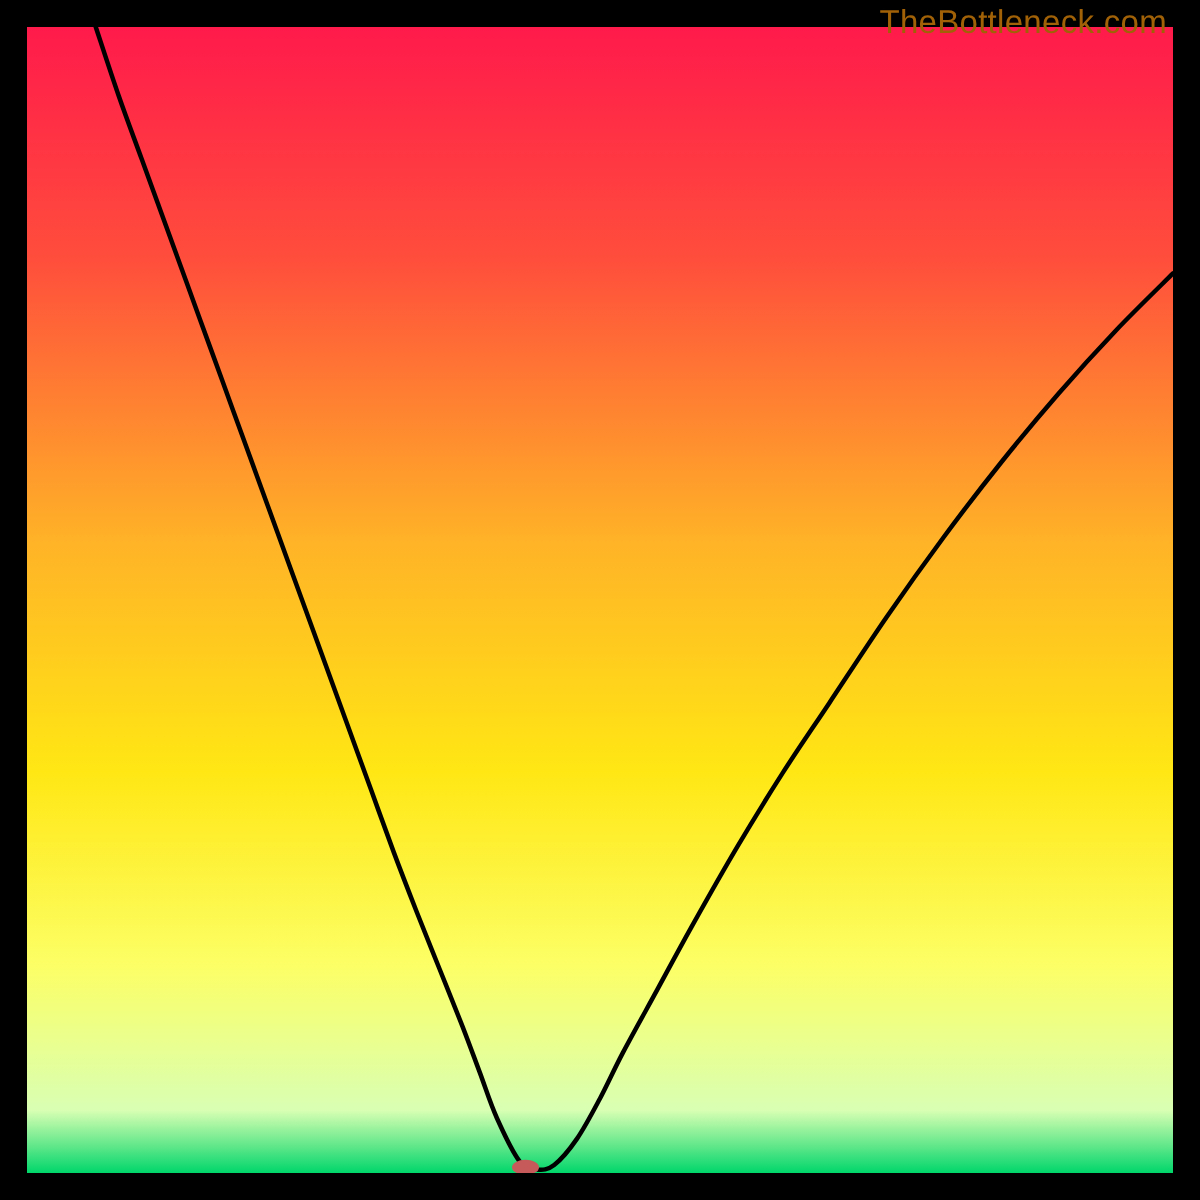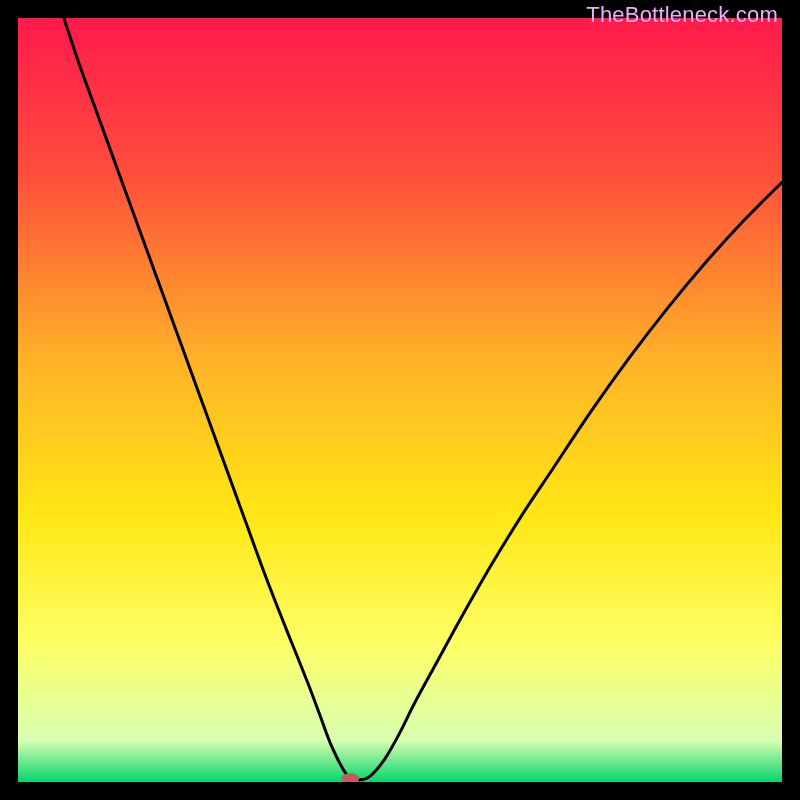--- a/index.html
+++ b/index.html
@@ -23,21 +23,21 @@
     position: absolute;
     left: 0;
     top: 0;
     width: 764px;
     height: 764px;
   }
   .watermark {
     position: absolute;
     top: 2px;
     right: 22px;
-    color: #f0abfc;
+    color: #a16207;
     font-size: 22px;
     font-weight: 500;
     letter-spacing: 0.2px;
     user-select: none;
     margin-left: 40px;
   }
   svg { display: block; }
   .marker {
     fill: #c65a5a;
     stroke: none;

